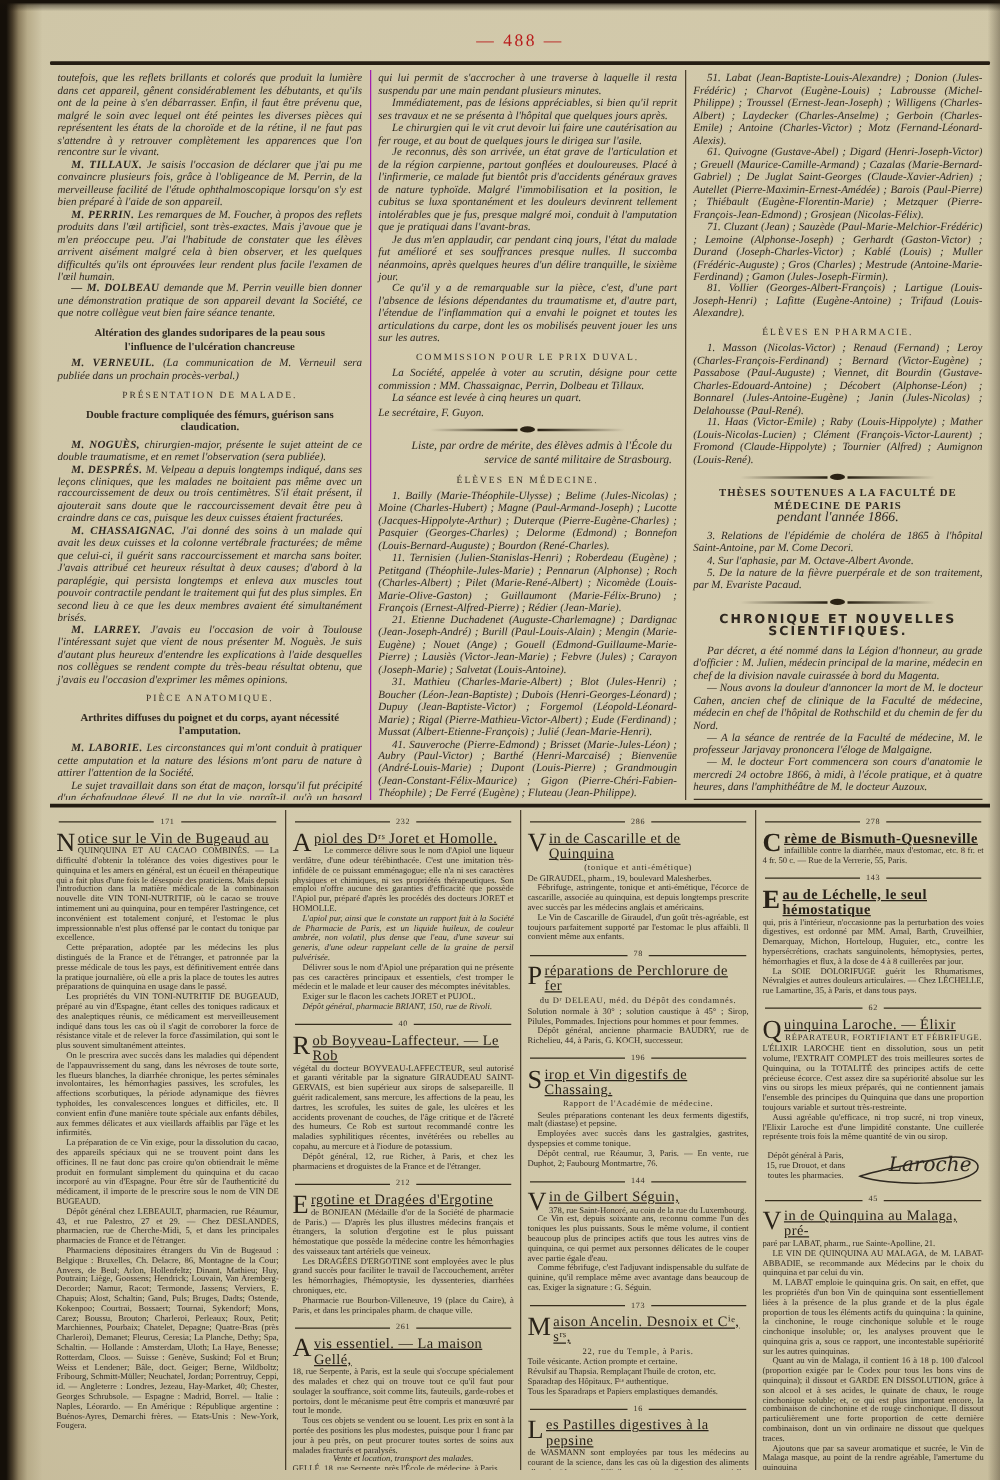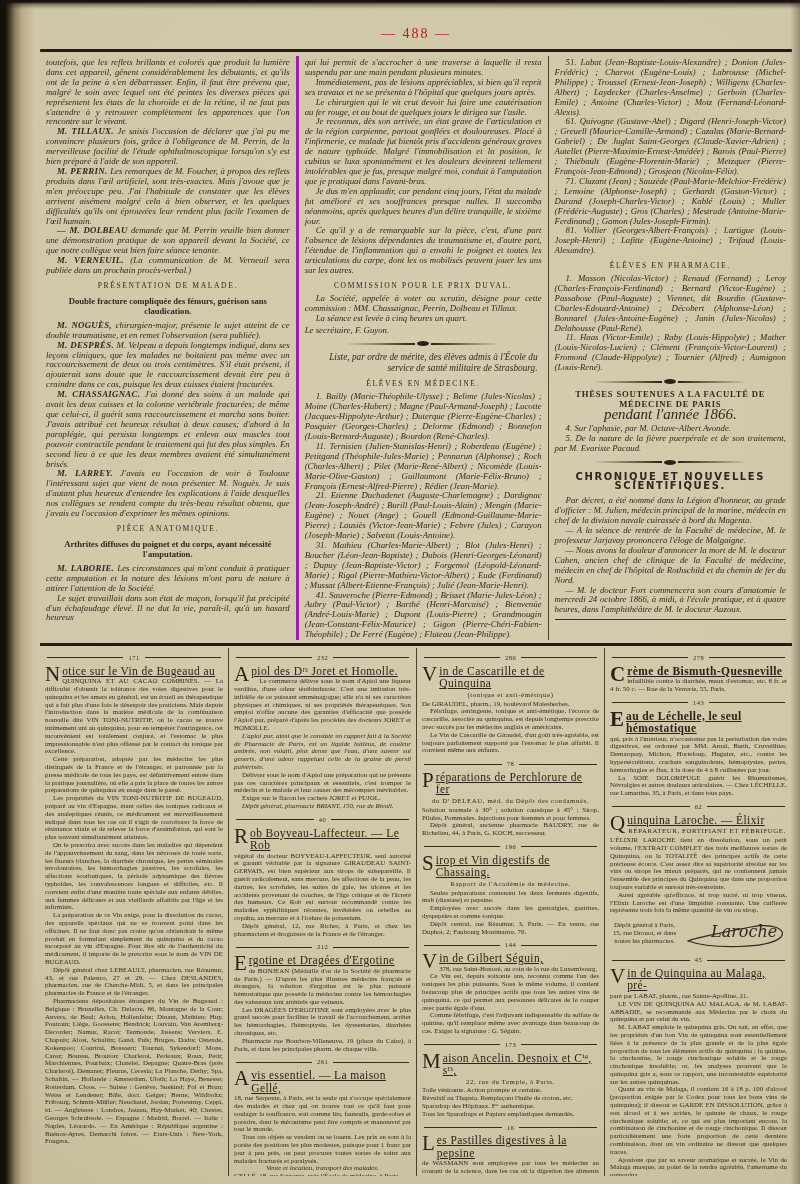--- a/index.html
+++ b/index.html
@@ -19,33 +19,33 @@
   .content{position:absolute;left:40px;top:0;width:752px;}
 
   .page-number{margin-top:26px;text-align:center;font-size:14px;letter-spacing:2px;color:#b91c1c;}
   .top-rule{margin-top:7px;height:3px;background:#241d13;border-radius:1px;}
 
   
   .main-cols{display:flex;margin-top:4px;height:584px;overflow:hidden;
     font-size:8.8px;line-height:9.9px;text-align:justify;}
   .mcol{padding:2px 6px 0 6px;box-sizing:border-box;}
   .mcol1{width:34%;}
-  .mcol2{width:33.5%;border-left:3px solid #a21caf;}
+  .mcol2{width:33.5%;border-left:1px solid #a21caf;}
   .mcol3{width:32.5%;border-left:1px solid #4a3f2c;}
   .para{margin:0;text-indent:11px;font-style:italic;}
   .para.noindent{text-indent:0;}
   .speaker{font-weight:bold;letter-spacing:.3px;}
   .caps{text-align:center;text-indent:0;font-size:7.6px;letter-spacing:1.6px;margin:5px 0 3px;}
   .head{text-align:center;text-indent:0;font-weight:bold;font-size:8.6px;line-height:10.5px;margin:5px 10px 4px;}
   .italic-center{font-style:italic;text-align:right;font-size:9.3px;line-height:11px;margin:5px 4px 3px;}
   .sig{text-align:left;font-style:italic;padding-right:14px;margin:2px 0 1px;}
   .chronique{font-family:"DejaVu Sans",sans-serif;font-weight:bold;font-size:10px;letter-spacing:1.6px;
     text-align:center;margin:7px 0 5px;color:#26201 6;}
   .thesis-head{text-align:center;font-weight:bold;font-size:8.6px;letter-spacing:.8px;margin-top:5px;}
-  .thesis-sub{text-align:center;font-style:italic;font-size:15px;margin-bottom:4px;}
+  .thesis-sub{text-align:center;font-style:italic;font-size:11px;margin-bottom:4px;}
   .rule{height:1px;background:#3c3223;margin:4px 0;}
 
   .fleuron{display:flex;align-items:center;justify-content:center;margin:6px 0;}
   .fleuron-bar{height:2px;width:70px;}
   .fleuron-bar.l{background:linear-gradient(to right,rgba(42,34,20,0),#2a2214);}
   .fleuron-bar.r{background:linear-gradient(to left,rgba(42,34,20,0),#2a2214);}
   .fleuron-dot{width:12px;height:5px;background:#2a2214;border-radius:50%;margin:0 2px;}
 
   
   .section-rule{height:3px;background:#231c12;margin-top:3px;}
@@ -78,20 +78,21 @@
 
 <div class="content">
   <div class="page-number">— 488 —</div>
   <div class="top-rule"></div>
   <div class="main-cols">
     <div class="mcol mcol1">
         <p class="para noindent">toutefois, que les reflets brillants et colorés que produit la lumière dans cet appareil, gênent considérablement les débutants, et qu'ils ont de la peine à s'en débarrasser. Enfin, il faut être prévenu que, malgré le soin avec lequel ont été peintes les diverses pièces qui représentent les états de la choroïde et de la rétine, il ne faut pas s'attendre à y retrouver complètement les apparences que l'on rencontre sur le vivant.</p>
         <p class="para"><span class="speaker">M. TILLAUX. </span>Je saisis l'occasion de déclarer que j'ai pu me convaincre plusieurs fois, grâce à l'obligeance de M. Perrin, de la merveilleuse facilité de l'étude ophthalmoscopique lorsqu'on s'y est bien préparé à l'aide de son appareil.</p>
         <p class="para"><span class="speaker">M. PERRIN. </span>Les remarques de M. Foucher, à propos des reflets produits dans l'œil artificiel, sont très-exactes. Mais j'avoue que je m'en préoccupe peu. J'ai l'habitude de constater que les élèves arrivent aisément malgré cela à bien observer, et les quelques difficultés qu'ils ont éprouvées leur rendent plus facile l'examen de l'œil humain.</p>
         <p class="para"><span class="speaker">— M. DOLBEAU </span>demande que M. Perrin veuille bien donner une démonstration pratique de son appareil devant la Société, ce que notre collègue veut bien faire séance tenante.</p>
+        <div class="head">Altération des glandes sudoripares de la peau sous l'influence de l'ulcération chancreuse</div>
         <p class="para"><span class="speaker">M. VERNEUIL. </span>(La communication de M. Verneuil sera publiée dans un prochain procès-verbal.)</p>
         <div class="caps">PRÉSENTATION DE MALADE.</div>
         <div class="head">Double fracture compliquée des fémurs, guérison sans claudication.</div>
         <p class="para"><span class="speaker">M. NOGUÈS, </span>chirurgien-major, présente le sujet atteint de ce double traumatisme, et en remet l'observation (sera publiée).</p>
         <p class="para"><span class="speaker">M. DESPRÉS. </span>M. Velpeau a depuis longtemps indiqué, dans ses leçons cliniques, que les malades ne boitaient pas même avec un raccourcissement de deux ou trois centimètres. S'il était présent, il ajouterait sans doute que le raccourcissement devait être peu à craindre dans ce cas, puisque les deux cuisses étaient fracturées.</p>
         <p class="para"><span class="speaker">M. CHASSAIGNAC. </span>J'ai donné des soins à un malade qui avait les deux cuisses et la colonne vertébrale fracturées; de même que celui-ci, il guérit sans raccourcissement et marcha sans boiter. J'avais attribué cet heureux résultat à deux causes; d'abord à la paraplégie, qui persista longtemps et enleva aux muscles tout pouvoir contractile pendant le traitement qui fut des plus simples. En second lieu à ce que les deux membres avaient été simultanément brisés.</p>
         <p class="para"><span class="speaker">M. LARREY. </span>J'avais eu l'occasion de voir à Toulouse l'intéressant sujet que vient de nous présenter M. Noguès. Je suis d'autant plus heureux d'entendre les explications à l'aide desquelles nos collègues se rendent compte du très-beau résultat obtenu, que j'avais eu l'occasion d'exprimer les mêmes opinions.</p>
         <div class="caps">PIÈCE ANATOMIQUE.</div>
         <div class="head">Arthrites diffuses du poignet et du corps, ayant nécessité l'amputation.</div>
         <p class="para"><span class="speaker">M. LABORIE. </span>Les circonstances qui m'ont conduit à pratiquer cette amputation et la nature des lésions m'ont paru de nature à attirer l'attention de la Société.</p>
@@ -131,31 +132,32 @@
         <p class="para">11. Haas (Victor-Emile) ; Raby (Louis-Hippolyte) ; Mather (Louis-Nicolas-Lucien) ; Clément (François-Victor-Laurent) ; Fromond (Claude-Hippolyte) ; Tournier (Alfred) ; Aumignon (Louis-René).</p>
         <div class="fleuron">
           <span class="fleuron-bar l"></span>
           <span class="fleuron-dot"></span>
           <span class="fleuron-bar r"></span>
         </div>
         <div class="thesis">
           <div class="thesis-head">THÈSES SOUTENUES A LA FACULTÉ DE MÉDECINE DE PARIS</div>
           <div class="thesis-sub">pendant l'année 1866.</div>
         </div>
+        <p class="para">3. Relations de l'épidémie de choléra de 1865 à l'hôpital Saint-Antoine, par M. Come Decori.</p>
         <p class="para">4. Sur l'aphasie, par M. Octave-Albert Avonde.</p>
         <p class="para">5. De la nature de la fièvre puerpérale et de son traitement, par M. Evariste Pacaud.</p>
         <div class="fleuron">
           <span class="fleuron-bar l"></span>
           <span class="fleuron-dot"></span>
           <span class="fleuron-bar r"></span>
         </div>
         <div class="chronique">CHRONIQUE ET NOUVELLES SCIENTIFIQUES.</div>
         <p class="para">Par décret, a été nommé dans la Légion d'honneur, au grade d'officier : M. Julien, médecin principal de la marine, médecin en chef de la division navale cuirassée à bord du Magenta.</p>
+        <p class="para">— Nous avons la douleur d'annoncer la mort de M. le docteur Cahen, ancien chef de clinique de la Faculté de médecine, médecin en chef de l'hôpital de Rothschild et du chemin de fer du Nord.</p>
         <p class="para">— A la séance de rentrée de la Faculté de médecine, M. le professeur Jarjavay prononcera l'éloge de Malgaigne.</p>
-        <p class="para">— Nous avons la douleur d'annoncer la mort de M. le docteur Cahen, ancien chef de clinique de la Faculté de médecine, médecin en chef de l'hôpital de Rothschild et du chemin de fer du Nord.</p>
         <p class="para">— M. le docteur Fort commencera son cours d'anatomie le mercredi 24 octobre 1866, à midi, à l'école pratique, et à quatre heures, dans l'amphithéâtre de M. le docteur Auzoux.</p>
         <div class="rule"></div>
       </div>
   </div>
   <div class="section-rule"></div>
   <div class="ads-cols">
     <div class="acol">
         <div class="ad">
           <div class="ad-sep">
             <span class="ad-num">171</span>

